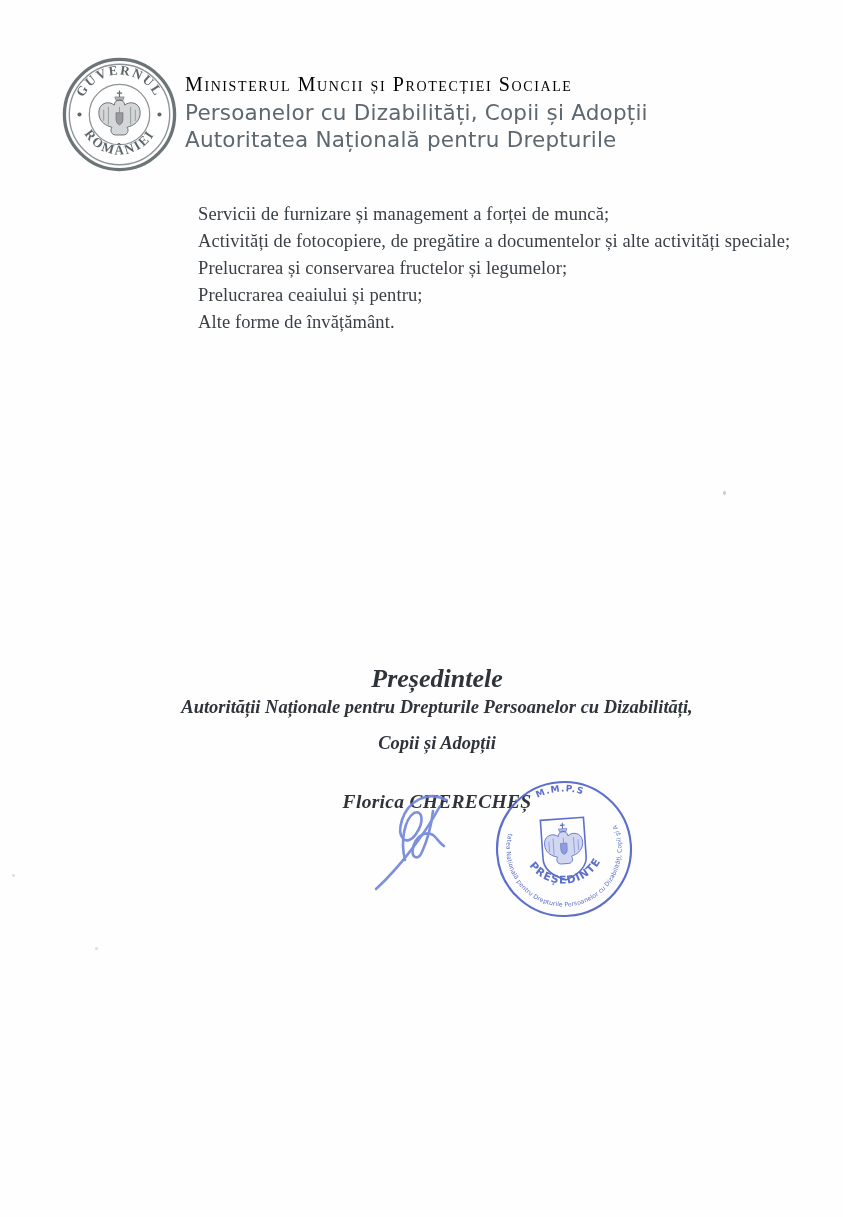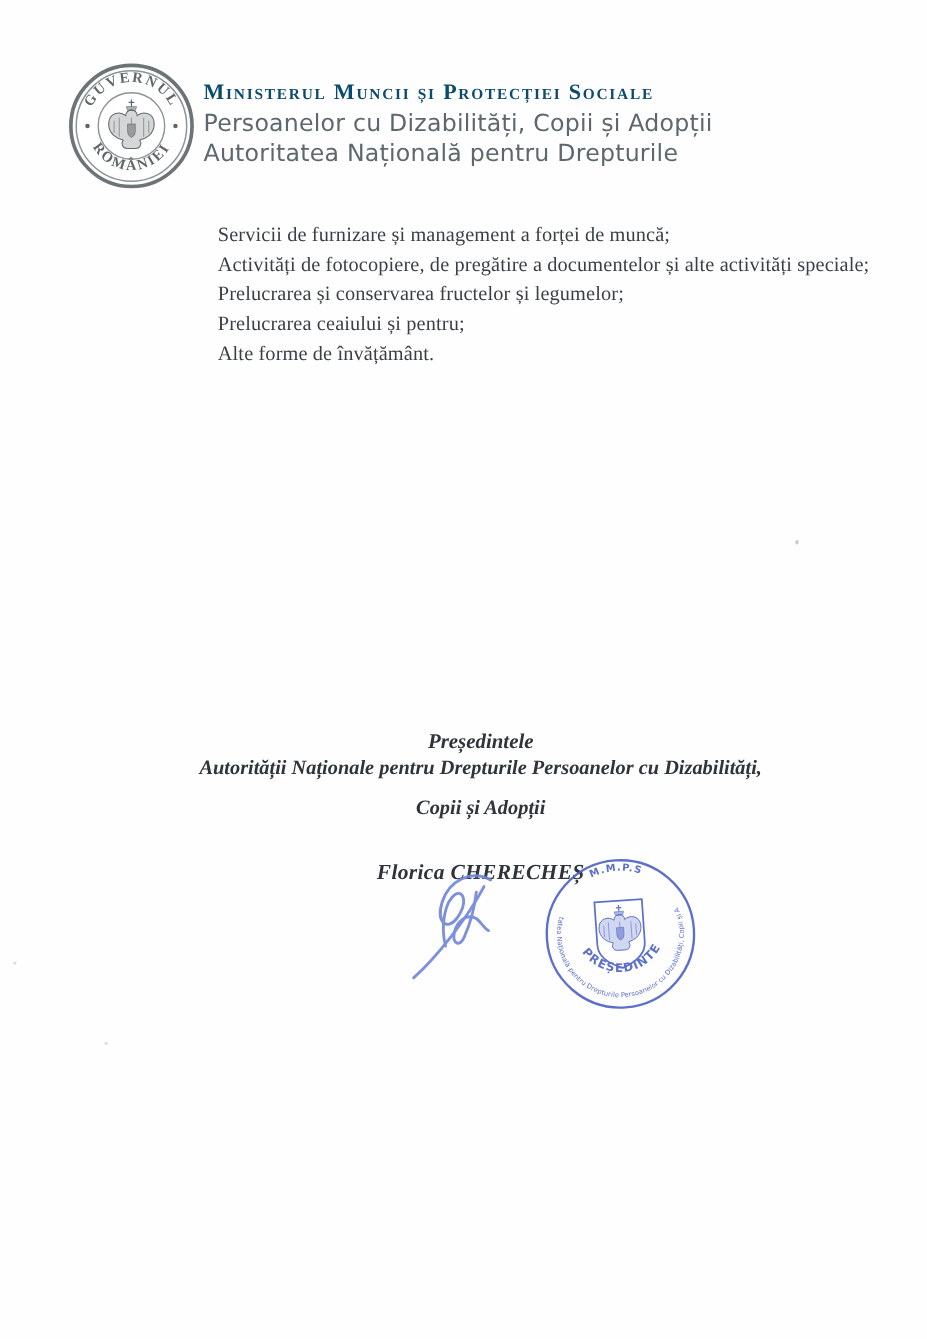--- a/index.html
+++ b/index.html
@@ -11,21 +11,21 @@
   }
 
   
   .letterhead { position:absolute; left:0; top:0; width:843px; }
   .gov-seal { position:absolute; left:61px; top:56px; width:117px; height:117px; }
   .head-text { position:absolute; left:185px; top:73px; width:560px; }
   .ministry {
     font-family:"Liberation Serif", serif;
     font-variant:small-caps;
     font-size:20px; letter-spacing:1.6px;
-    color:#0c4a6e; font-weight:700;
+    color:#000000; font-weight:400;
     white-space:nowrap;
   }
   .authority {
     margin-top:3px;
     font-family:"DejaVu Sans", sans-serif;
     font-size:21.5px; line-height:27px;
     color:#5d676d; letter-spacing:0.2px;
   }
 
   
@@ -37,21 +37,21 @@
     margin-left:28px;
   }
 
   
   .sig-block {
     position:absolute; left:33px; top:664px; width:808px;
     text-align:center;
     font-family:"Liberation Serif", serif;
     font-style:italic; font-weight:bold; color:#2f343b;
   }
-  .sig-title   { font-size:19px; }
+  .sig-title   { font-size:26px; }
   .sig-org1    { font-size:18.5px; margin-top:3px; }
   .sig-org2    { font-size:18.5px; margin-top:15px; }
   .sig-name    { font-size:19.5px; margin-top:37px; letter-spacing:0.3px; }
 
   .autograph { position:absolute; left:352px; top:786px; width:120px; height:112px; }
   .stamp {
     position:absolute; left:492px; top:777px; width:144px; height:144px;
     transform:rotate(-4deg); opacity:0.92;
   }
 

